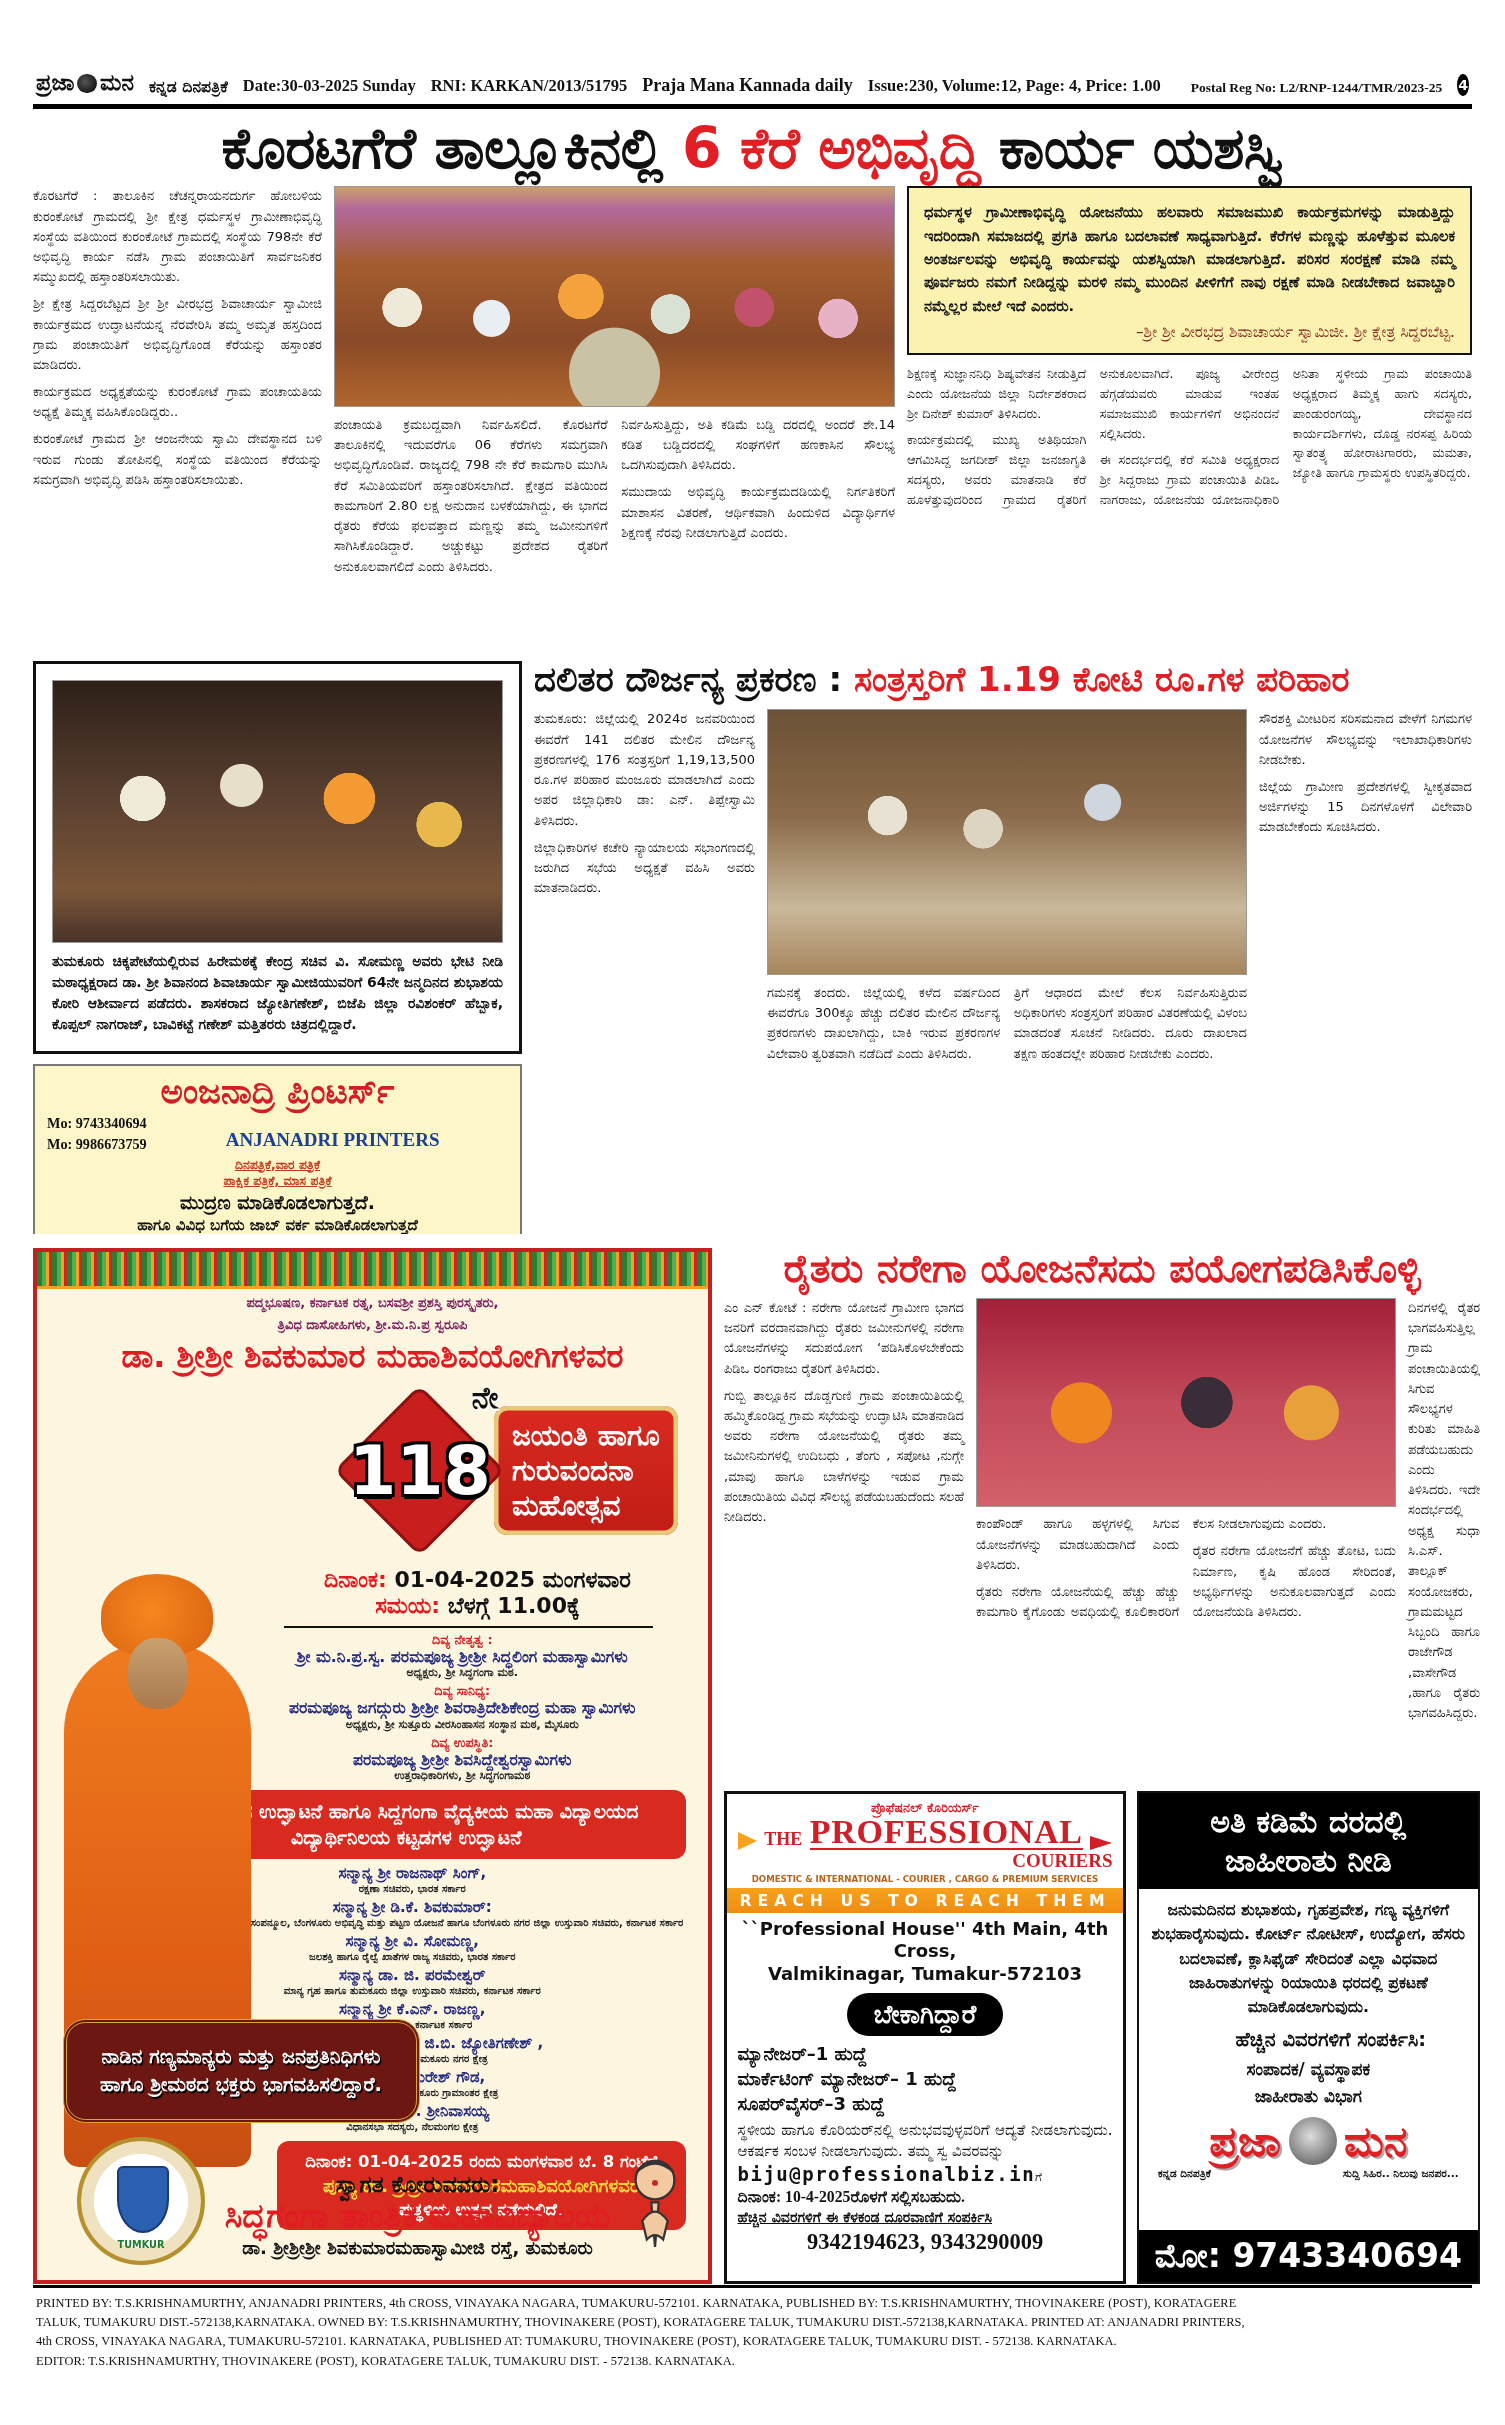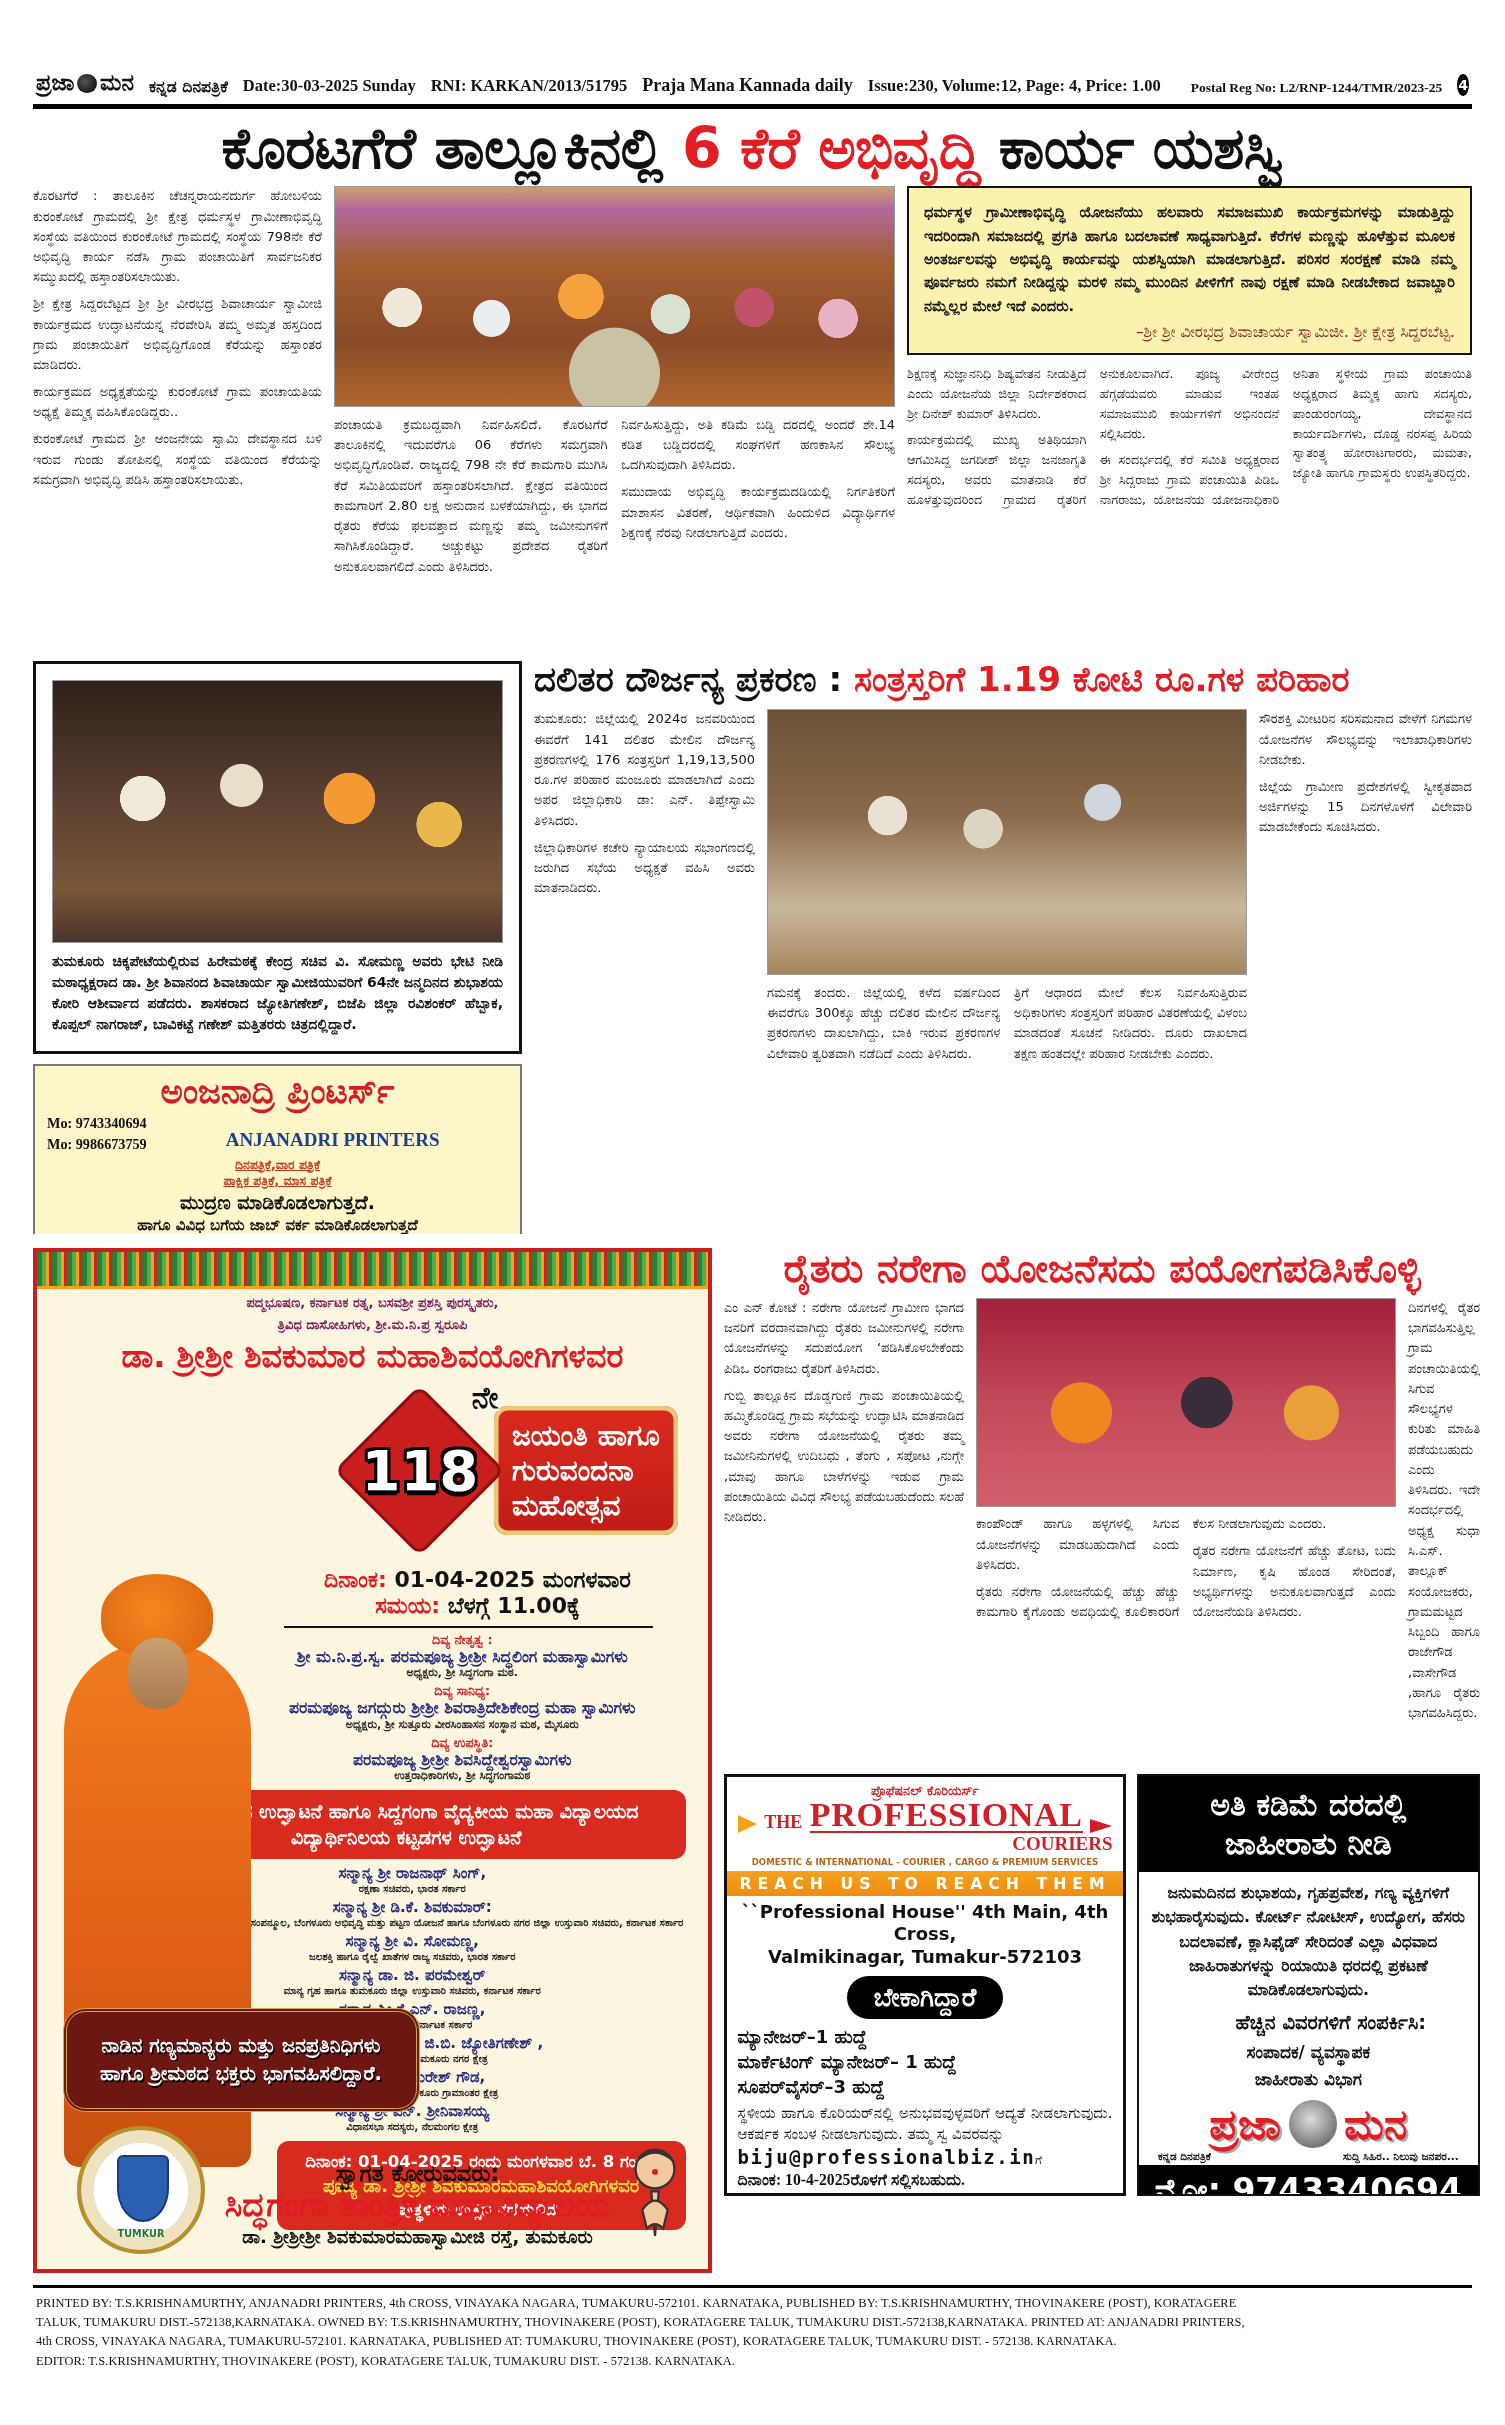--- a/index.html
+++ b/index.html
@@ -81,21 +81,21 @@
   .swami .robe{position:absolute;left:15px;top:90px;width:187px;height:525px;border-radius:90px 90px 15px 15px;
      background:linear-gradient(180deg,#f07b1f,#e05f15 60%,#c74f12);}
   .swami .turban{position:absolute;left:52px;top:22.5px;width:112px;height:82px;border-radius:50% 50% 40% 40%;
      background:radial-gradient(circle at 45% 45%,#f6871f,#d96210);}
   .swami .face{position:absolute;left:79px;top:86px;width:60px;height:71px;border-radius:45%;
      background:linear-gradient(180deg,#caa070,#a87a4d);}
   .jub{display:flex;align-items:center;justify-content:flex-end;gap:3px;margin:6px 30px 0 225px;height:178px;}
   .diamond{position:relative;width:142px;height:142px;flex:none;}
   .diamond .d{position:absolute;inset:10.5px;transform:rotate(45deg);background:#c81e1e;border:3px solid #8c1212;border-radius:10.5px;}
   .diamond .n{position:absolute;inset:0;display:flex;align-items:center;justify-content:center;
-     font-size:56px;font-weight:800;color:#fff;
+     font-size:68px;font-weight:800;color:#fff;
      text-shadow:3px 3px 0 #000,-3px 3px 0 #000,3px -3px 0 #000,-3px -3px 0 #000,0 4.5px 0 #000;}
   .diamond .ne{position:absolute;top:-19.5px;right:-7.5px;font-size:30px;font-weight:800;color:#111;
      text-shadow:1.5px 1.5px 0 #fff;}
   .jubbox{background:linear-gradient(180deg,#d92a1f,#c01d16);color:#fff;font-size:28px;font-weight:800;
      text-align:left;border-radius:13.5px;padding:12px 18px;line-height:1.25;box-shadow:0 0 0 4.5px #e9c87a inset;}
   .inv .dt{font-size:22px;font-weight:800;margin-top:7.5px;}
   .inv .dt .lbl{color:#e11b22;}
   .inv hr{border:none;border-top:2.2px solid #111;width:55%;margin:7.5px auto 3px 247px;}
   .lead{margin:0 7.5px 0 187px;}
   .lead .lab{color:#d01f26;font-weight:800;font-size:12.7px;margin-top:3px;}
@@ -127,21 +127,21 @@
   
   .a3{height:520px;overflow:hidden;}
   .a3 .h3{color:#e01e23;font-size:39px;font-weight:800;text-align:center;line-height:1.05;margin:1.5px 0 7.5px;}
   .a3body{display:grid;grid-template-columns:240px 420px 1fr;gap:12px;}
   .photo4{height:207px;background:
      radial-gradient(circle at 25% 55%, #f0861f 0 30px, transparent 31px),
      radial-gradient(circle at 55% 50%, #3a2d3a 0 25.5px, transparent 26px),
      radial-gradient(circle at 80% 55%, #e8a13a 0 27px, transparent 28px),
      linear-gradient(180deg,#a3203a 0%,#c24a5a 50%,#d3606a 100%);}
   .a3midcols{column-count:2;column-gap:13.5px;margin-top:7.5px;}
-  .adsrow{display:grid;grid-template-columns:402px 1fr;gap:10.5px;margin-top:6px;height:422px;}
+  .adsrow{display:grid;grid-template-columns:402px 1fr;gap:10.5px;margin-top:23px;height:493px;}
   
   .cour{border:3px solid #111;background:#fff;padding:6px 10.5px;overflow:hidden;}
   .cour .knsmall{color:#d01f26;font-weight:800;font-size:12.7px;text-align:center;}
   .cour .the{color:#d01f26;font-weight:800;font-size:18px;font-family:"Liberation Serif",serif;}
   .cour .big{color:#d01f26;font-weight:800;font-size:34px;letter-spacing:0.7px;font-family:"Liberation Serif",serif;
       line-height:0.95;text-align:center;border-bottom:2.2px solid #d01f26;display:inline-block;}
   .cour .couriers{color:#d01f26;font-weight:800;font-size:19px;text-align:right;font-family:"Liberation Serif",serif;}
   .cour .svc{color:#b5651d;font-size:8.6px;font-weight:700;text-align:center;margin-top:1.5px;}
   .cour .reach{background:linear-gradient(180deg,#f6a21d,#ef8c12);color:#fff;font-weight:800;font-size:15.7px;
       letter-spacing:6px;text-align:center;padding:3px 0;margin:4.5px -10.5px;}

